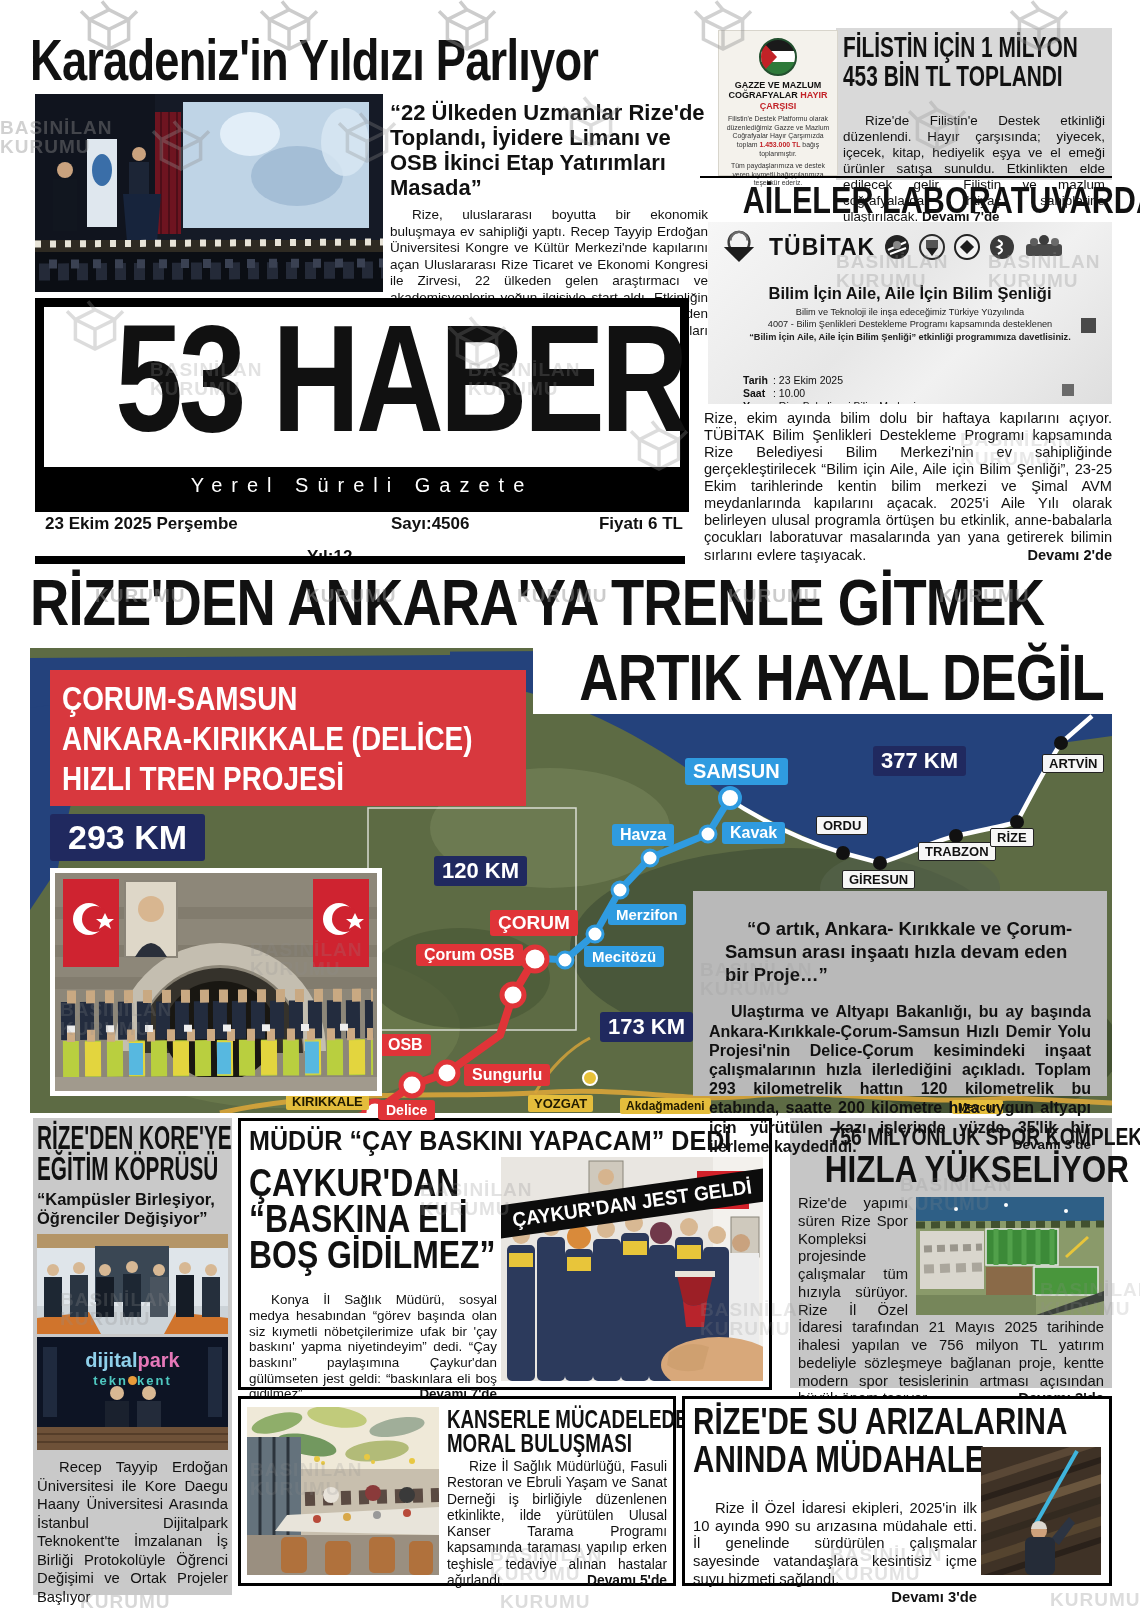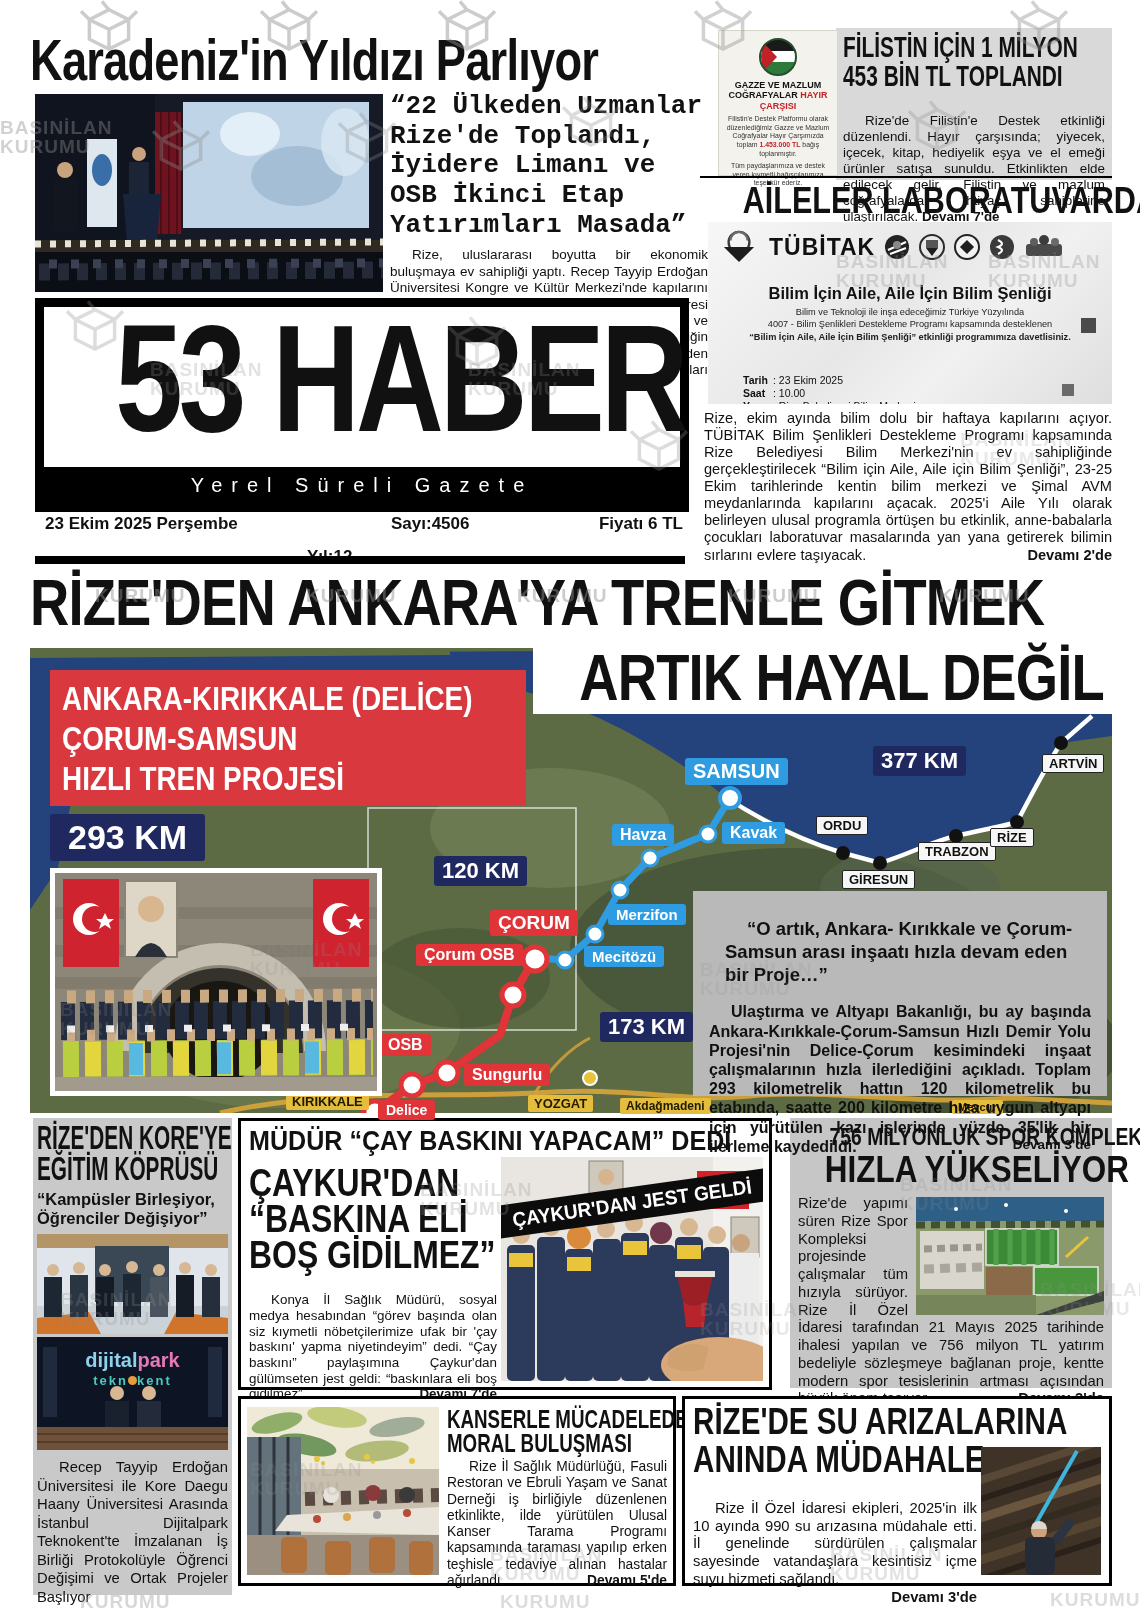--- a/index.html
+++ b/index.html
@@ -12,21 +12,21 @@
   .just{text-align:justify;}
   .indent{text-indent:22px;}
   .more{font-weight:700;float:right;padding-left:8px;}
   .ph{position:absolute;overflow:hidden;}
   .ph svg{display:block;width:100%;height:100%;}
 
   
   .lead-h{left:30px;top:26px;width:685px;height:66px;font-size:58px;}
   .lead-photo{left:35px;top:94px;width:348px;height:198px;background:#151a26;}
   .lead-text{left:390px;top:92px;width:318px;}
-  .lead-sub{font-size:26px;font-weight:800;line-height:1.14;margin:0 0 7px 0;font-family:Liberation Mono, monospace;}
+  .lead-sub{font-size:22px;font-weight:800;line-height:1.14;margin:8px 0 7px 0;}
   .lead-body{font-size:13.5px;line-height:1.22;margin:0;}
 
   
   .masthead{left:35px;top:298px;width:654px;height:214px;background:#000;box-sizing:border-box;padding:9px;}
   .mast-in{position:relative;background:#fff;width:100%;height:100%;}
   .mast-title{position:absolute;left:0;right:0;top:-16px;text-align:center;font-size:152px;font-weight:900;letter-spacing:-5px;}
   .mast-band{position:absolute;left:0;right:0;bottom:0;height:36px;background:#000;color:#fff;
              text-align:center;line-height:36px;font-size:20px;letter-spacing:9px;font-weight:500;}
   .date-row{left:35px;top:514px;width:654px;height:24px;font-size:17px;font-weight:700;}
   .date-row span{position:absolute;white-space:nowrap;}
@@ -305,22 +305,22 @@
 
       <path d="M505,310 L483,347 L470,387 L417,425 L382,437 L345,464 L312,474" stroke="#e03438" stroke-width="8" fill="none"></path>
       <circle cx="505" cy="311" r="12" fill="#fff" stroke="#e03438" stroke-width="5"></circle>
       <circle cx="483" cy="347" r="11" fill="#fff" stroke="#e03438" stroke-width="5"></circle>
       <circle cx="417" cy="425" r="11" fill="#fff" stroke="#e03438" stroke-width="5"></circle>
       <circle cx="382" cy="437" r="11" fill="#fff" stroke="#e03438" stroke-width="5"></circle>
       <circle cx="345" cy="464" r="11" fill="#fff" stroke="#e03438" stroke-width="5"></circle>
     </svg>
 
     <div class="map-banner">
+      <span class="bl"><span class="cx" style="transform:scaleX(.82);">ÇORUM-SAMSUN</span></span>
       <span class="bl"><span class="cx" style="transform:scaleX(.82);">ANKARA-KIRIKKALE (DELİCE)</span></span>
-      <span class="bl"><span class="cx" style="transform:scaleX(.82);">ÇORUM-SAMSUN</span></span>
       <span class="bl"><span class="cx" style="transform:scaleX(.82);">HIZLI TREN PROJESİ</span></span>
     </div>
     <div class="mlab mnavy" style="left:20px;top:166px;font-size:34px;padding:4px 18px;">293 KM</div>
     <div class="mlab mnavy" style="left:404px;top:208px;font-size:22px;">120 KM</div>
     <div class="mlab mnavy" style="left:843px;top:98px;font-size:22px;">377 KM</div>
     <div class="mlab mnavy" style="left:570px;top:364px;font-size:22px;">173 KM</div>
 
     <div class="mlab mblue" style="left:655px;top:110px;font-size:20px;">SAMSUN</div>
     <div class="mlab mblue" style="left:692px;top:174px;font-size:16px;">Kavak</div>
     <div class="mlab mblue" style="left:582px;top:176px;font-size:16px;">Havza</div>

